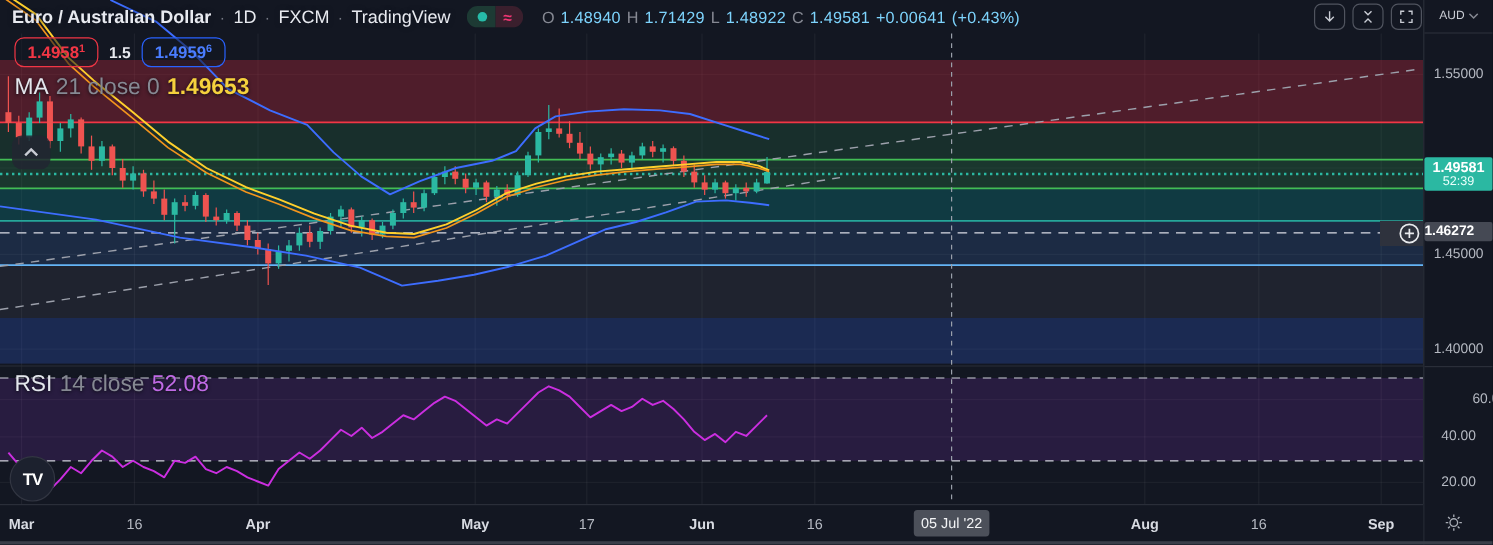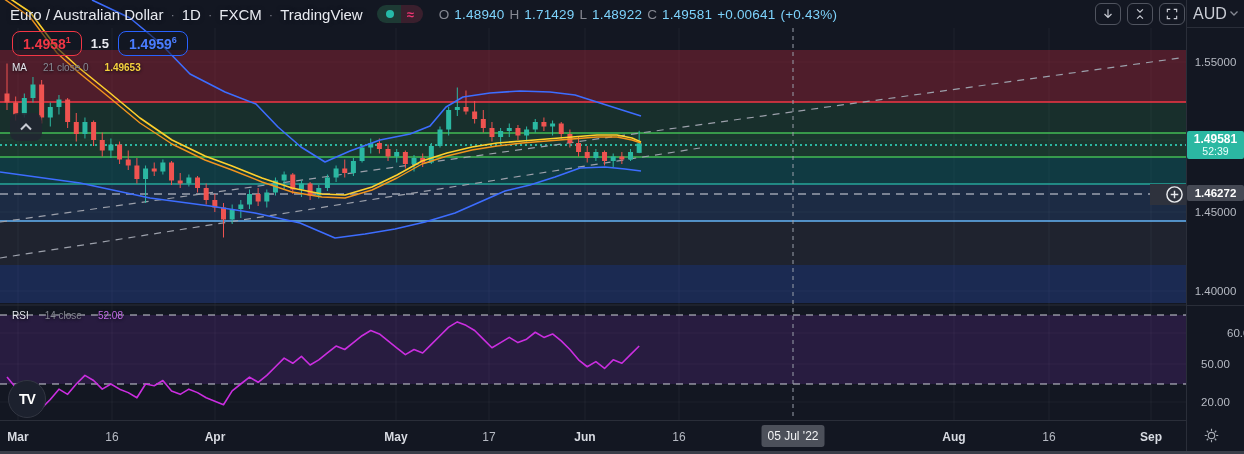--- a/index.html
+++ b/index.html
@@ -7,21 +7,21 @@
   #app {
     position:relative; width:1244px; height:454px;
     background:#131722; overflow:hidden;
     font-family:"Liberation Sans","DejaVu Sans",sans-serif;
     -webkit-font-smoothing:antialiased; color:#d1d4dc;
   }
   #chart-svg { position:absolute; left:0; top:0; }
 
   
   #header { position:absolute; left:10px; top:0; height:28px; display:flex; align-items:center; gap:6px; z-index:30; white-space:nowrap; }
-  .title-main { font-size:15px; color:#e8eaf0; font-weight:400; text-shadow:0 0 4px #131722; }
+  .title-main { font-size:15px; color:#e8eaf0; font-weight:700; text-shadow:0 0 4px #131722; }
   .title-sep  { color:#787b86; font-size:13px; padding:0 1px; }
   .title-part { font-size:15px; color:#e8eaf0; text-shadow:0 0 4px #131722; }
   #status-pill { display:flex; align-items:center; margin-left:8px; border-radius:10px; overflow:hidden; height:18px; }
   #status-pill .seg1 { background:#1d3a34; height:100%; display:flex; align-items:center; padding:0 7px 0 9px; }
   #status-pill .seg2 { background:#3a1f2d; height:100%; display:flex; align-items:center; padding:0 9px 0 6px; }
   .mkt-dot { width:8px; height:8px; border-radius:50%; background:#26bba8; }
   .approx  { color:#f23674; font-size:13px; font-weight:bold; line-height:1; }
   #ohlc { display:flex; align-items:center; gap:5px; margin-left:10px; font-size:13.5px; }
   .ohlc-lb { color:#868993; }
   .ohlc-v  { color:#7dd3fc; letter-spacing:.2px; }
@@ -31,34 +31,34 @@
 
   
   #trade { position:absolute; left:12px; top:31px; display:flex; align-items:center; gap:9px; z-index:30; }
   .px-badge { border-radius:8px; padding:3px 10px; font-size:14px; font-weight:bold; background:rgba(19,23,34,.55); cursor:pointer; }
   .px-badge sup { font-size:9px; font-weight:bold; }
   #sell-badge { border:1.5px solid #f23645; color:#f23645; }
   #buy-badge  { border:1.5px solid #2962ff; color:#4a7dff; }
   #spread { color:#e8eaf0; font-size:13px; font-weight:bold; }
 
   
-  .legend-row { position:absolute; left:12px; display:flex; gap:16px; font-size:10px; z-index:25; text-shadow:0 1px 3px rgba(10,12,18,.9); white-space:nowrap; }
+  .legend-row { position:absolute; left:12px; display:flex; gap:6px; font-size:19px; z-index:25; text-shadow:0 1px 3px rgba(10,12,18,.9); white-space:nowrap; }
   .lg-name { color:#e3e6ec; }
   .lg-param { color:#868993; }
   #collapse-btn { position:absolute; left:10px; top:113px; width:32px; height:28px; background:rgba(34,38,49,.85); border-radius:8px; display:flex; align-items:center; justify-content:center; z-index:25; cursor:pointer; }
   #tv-logo { position:absolute; left:8px; top:380px; width:38px; height:38px; border-radius:50%; background:#1c212e; border:1px solid #323642; display:flex; align-items:center; justify-content:center; z-index:25; cursor:pointer; color:#fff; font-weight:bold; font-size:14px; letter-spacing:-1px; }
 
   
   #price-axis { position:absolute; left:1186px; top:0; width:58px; height:454px; border-left:1px solid #2a2e39; background:#131722; z-index:20; cursor:ns-resize; }
-  #axis-currency { position:absolute; top:0; left:0; width:100%; height:28px; display:flex; align-items:center; justify-content:center; gap:3px; font-size:16px; color:#c9ccd4; border-bottom:1px solid #2a2e39; cursor:pointer; }
+  #axis-currency { position:absolute; top:0; left:0; width:100%; height:28px; display:flex; align-items:center; justify-content:center; gap:3px; font-size:10px; color:#c9ccd4; border-bottom:1px solid #2a2e39; cursor:pointer; }
   .ax-tick { position:absolute; left:0; width:100%; text-align:center; font-size:11.5px; color:#b6bac3; transform:translateY(-50%); }
   #last-badge { position:absolute; left:0; width:100%; text-align:center; border-radius:2px; color:#06201c; z-index:5; padding:1px 0; }
   #last-badge .lp { font-size:12px; font-weight:bold; color:#ffffff; }
   #last-badge .cd { font-size:10.5px; color:#eafffb; line-height:1.1; }
-  #cross-badge { position:absolute; left:0; width:100%; text-align:center; border-radius:2px; font-size:11.5px; font-weight:bold; color:#fff; padding:2px 0; z-index:6; }
+  #cross-badge { position:absolute; left:0; width:100%; border-radius:2px; font-size:11.5px; font-weight:bold; color:#fff; padding:2px 0; z-index:6; }
   #axis-divider { position:absolute; left:0; width:100%; top:305px; height:1px; background:#2a2e39; }
   #gear { position:absolute; left:16px; top:427px; cursor:pointer; }
 
   
   #time-axis { position:absolute; left:0; top:420px; width:1186px; height:34px; border-top:1px solid #2a2e39; background:#131722; z-index:20; cursor:ew-resize; }
   .t-tick { position:absolute; top:9px; transform:translateX(-50%); font-size:12px; color:#b6bac3; }
   .t-tick.month { color:#d8dbe2; font-weight:700; }
   #date-badge { position:absolute; top:4px; transform:translateX(-50%); background:#4c505a; color:#f2f3f5; font-size:12px; font-weight:500; padding:4px 6px; border-radius:3px; z-index:4; }
   #bottom-edge { position:absolute; left:0; top:451px; width:1244px; height:3px; background:#3a3e49; z-index:40; }
 
@@ -516,21 +516,21 @@
       <svg width="8" height="5" viewBox="0 0 8 5">
           <path d="M0.5 0.5L4 4L7.5 0.5" fill="none" stroke="#868993" stroke-width="1.3"></path>
         </svg>
     </div>
     <div id="axis-ticks">
         <div class="ax-tick" style="top: 62px;">1.55000</div>
         <div class="ax-tick" style="top: 140px;">1.50000</div>
         <div class="ax-tick" style="top: 212px;">1.45000</div>
         <div class="ax-tick" style="top: 291px;">1.40000</div>
         <div class="ax-tick" style="top: 333px; padding-left: 40px;">60.00</div>
-        <div class="ax-tick" style="top: 364px;">50.00</div>
+        <div class="ax-tick" style="top: 364px;">40.00</div>
         <div class="ax-tick" style="top: 402px;">20.00</div>
       </div>
     <div id="last-badge" style="background: rgb(43, 184, 162); top: 131px;">
       <div class="lp">1.49581</div>
       <div class="cd">52:39</div>
     </div>
     <div id="cross-badge" style="background: rgb(69, 73, 84); top: 185px;">1.46272</div>
     <div id="axis-divider"></div>
     <div id="gear">
       <svg width="17" height="17" viewBox="0 0 24 24" fill="none" stroke="#a7abb4" stroke-width="1.6">

